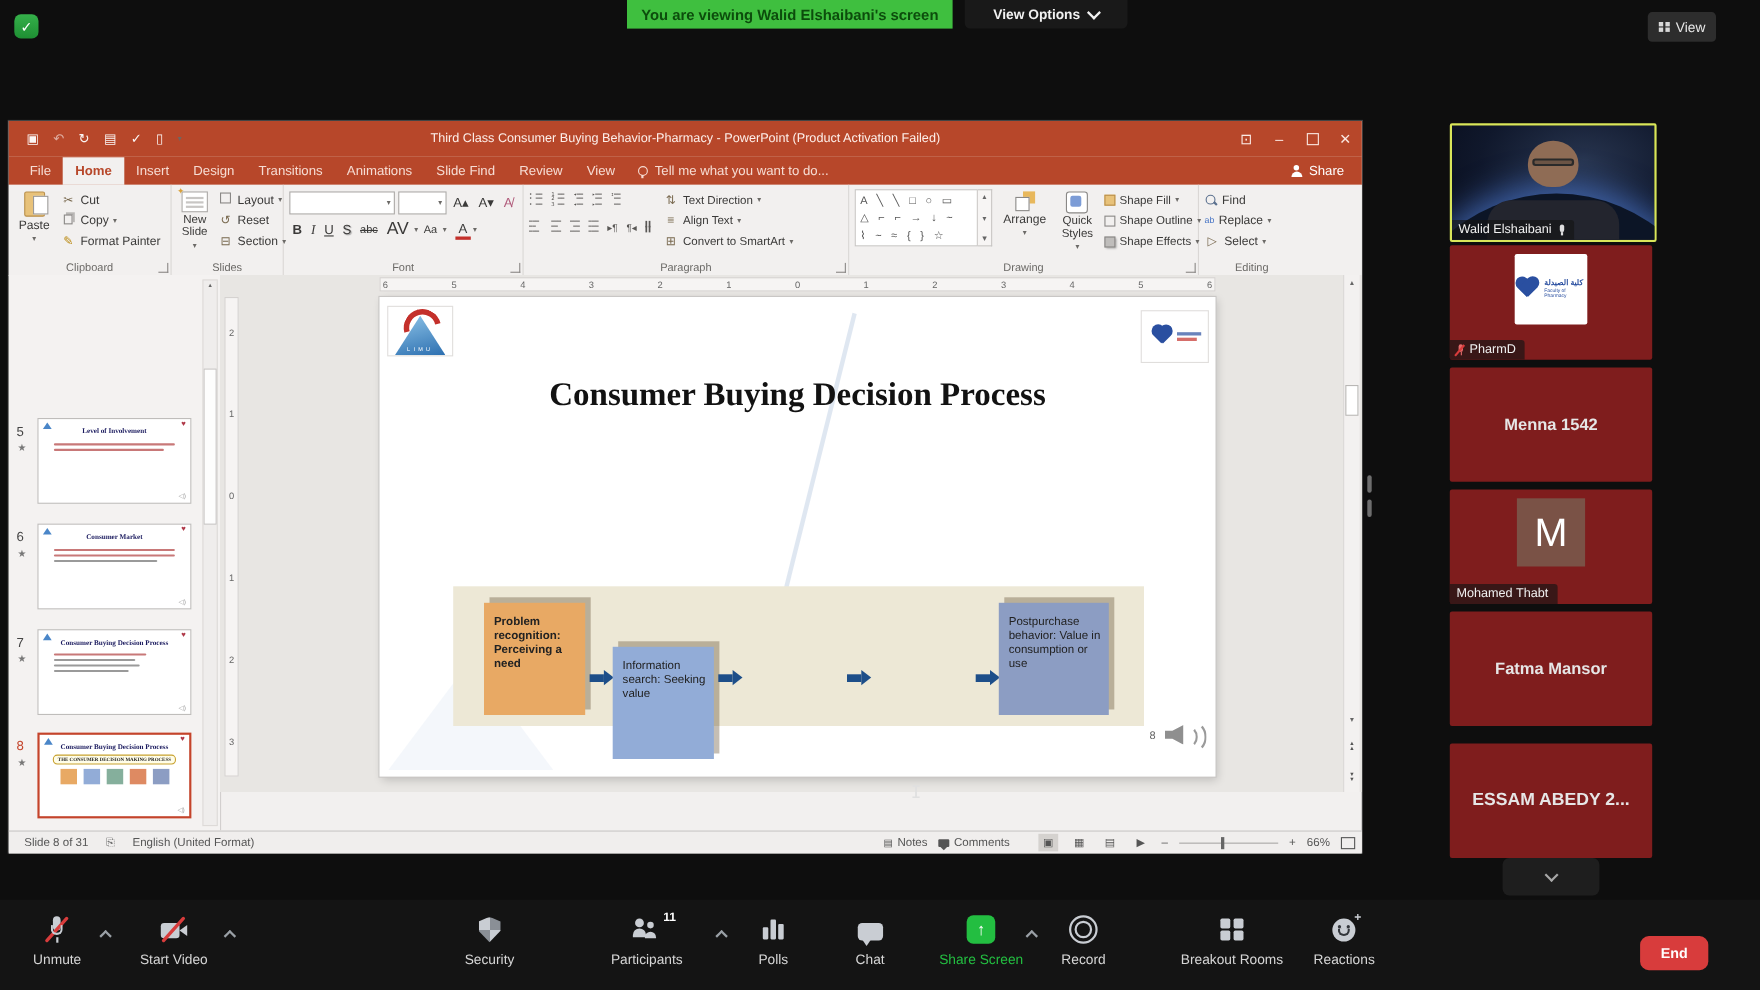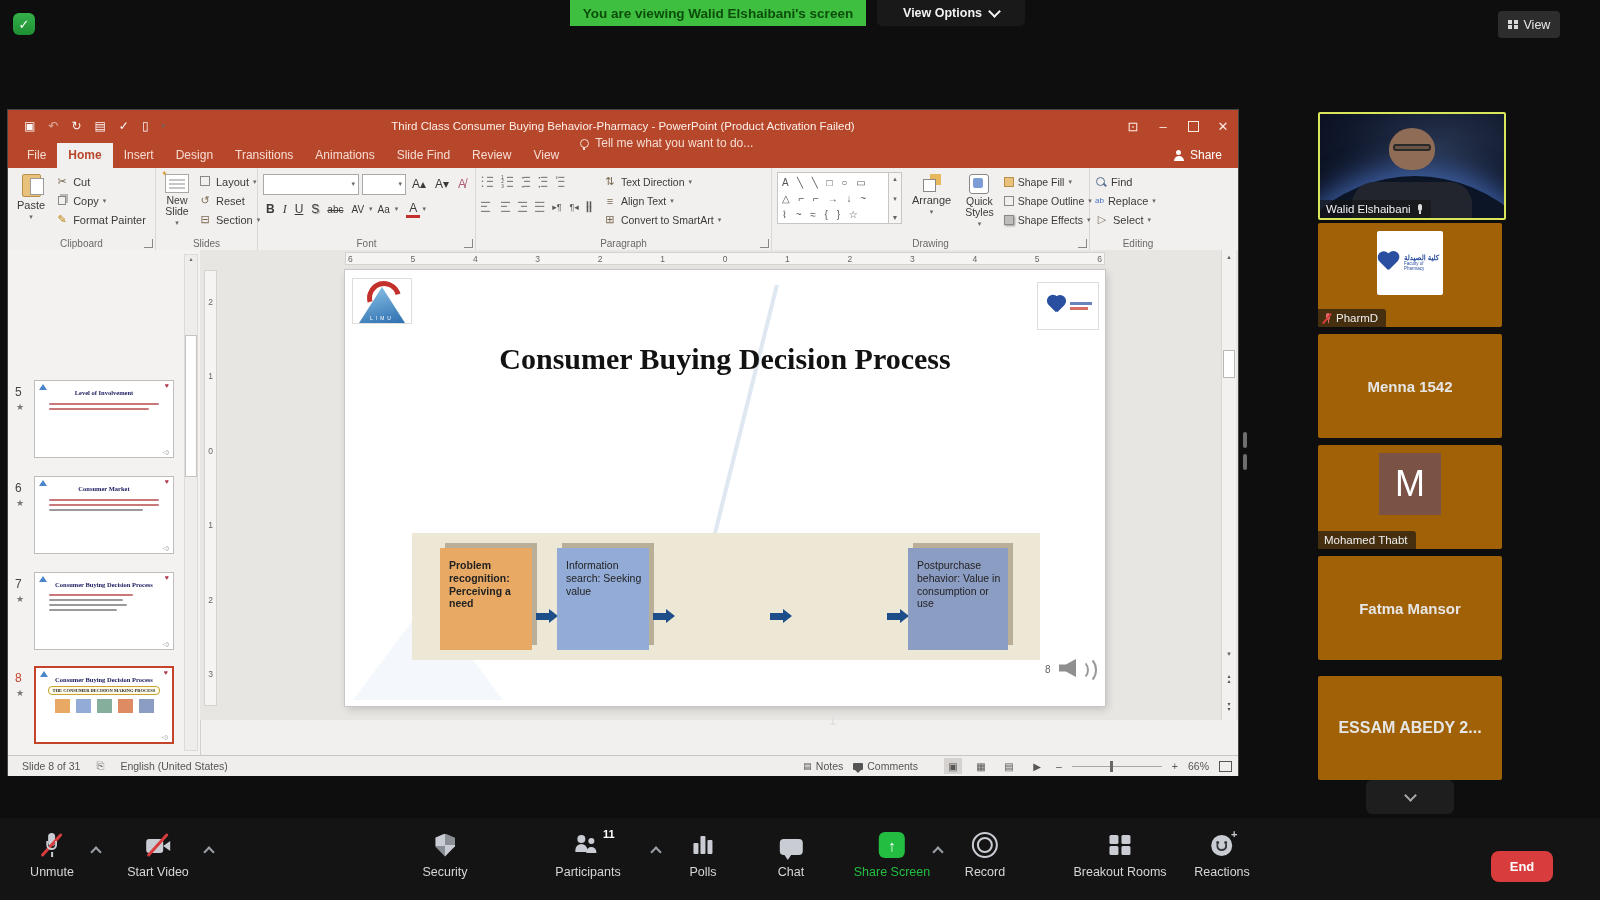--- a/index.html
+++ b/index.html
@@ -28,21 +28,21 @@
   .qat{display:flex;align-items:center;gap:13px;padding-left:16px;font-size:12px}
   .qat span{opacity:.95}
   .qat .dim{opacity:.55}
   .tb-title{position:absolute;left:0;right:0;text-align:center;font-size:11.5px;color:#FDEFEA;pointer-events:none}
   .winctl{margin-left:auto;display:flex;height:32px}
   .winctl>div{width:30px;display:flex;align-items:center;justify-content:center;font-size:13px;color:#FBE9E3}
   .rest{width:9px;height:9px;border:1.4px solid #FBE9E3;position:relative}
   .tabrow{left:0;top:32px;right:0;height:26px;background:#B7472A;display:flex;align-items:flex-end;color:#F6DCD3;font-size:12px}
   .tab{padding:5px 11px 6px;white-space:nowrap}
   .tab.active{background:#F2F0EF;color:#B7472A;font-weight:bold}
-  .tellme{display:flex;align-items:center;gap:6px;padding:5px 10px 18px;font-size:12px;color:#F6DCD3}
+  .tellme{display:flex;align-items:center;gap:6px;padding:5px 10px 6px;font-size:12px;color:#F6DCD3}
   .bulb{width:7px;height:7px;border:1.3px solid #F6DCD3;border-radius:50%;position:relative}
   .bulb::after{content:"";position:absolute;left:1.5px;top:7px;width:2px;height:3px;background:#F6DCD3}
   .sharebtn{margin-left:auto;display:flex;align-items:center;gap:6px;padding:5px 16px 6px;color:#fff;font-size:12px}
   .person{width:10px;height:10px;position:relative}
   .person::before{content:"";position:absolute;left:2.5px;top:0;width:5px;height:5px;border-radius:50%;background:#fff}
   .person::after{content:"";position:absolute;left:0;top:5.5px;width:10px;height:5px;border-radius:5px 5px 0 0;background:#fff}
 
   
   .ribbon{left:0;top:58px;right:0;height:82px;background:#F2F0EF;border-bottom:1px solid #D2CFCE;display:flex;color:#3B3A39}
   .rg{position:relative;border-right:1px solid #DAD7D5;padding:4px 5px 15px;box-sizing:border-box;flex:none}
@@ -150,21 +150,21 @@
   .sld i{position:absolute;left:38px;top:-5px;width:3px;height:11px;background:#666}
   .fit{width:11px;height:9px;border:1.5px solid #555}
   .cbub{width:10px;height:7px;background:#555;border-radius:1px;position:relative;display:inline-block}
   .cbub::after{content:"";position:absolute;left:2px;bottom:-3px;border-left:3px solid transparent;border-right:3px solid transparent;border-top:3px solid #555}
 
   
   #divider{left:1243px;top:432px;width:6px;height:38px;display:flex;flex-direction:column;justify-content:space-between}
   #divider i{width:4px;height:16px;background:#6E6E6E;border-radius:2px}
 
   
-  .tile{left:1318px;width:184px;height:104px;background:#a16207;border-radius:2px;overflow:hidden}
+  .tile{left:1318px;width:184px;height:104px;background:#7f1d1d;border-radius:2px;overflow:hidden}
   .tile .cname{width:100%;height:100%;display:flex;align-items:center;justify-content:center;
     color:#E6E6E6;font-weight:bold;font-size:15px}
   .nlabel{position:absolute;left:0;bottom:0;background:rgba(20,20,20,.65);color:#F0F0F0;font-size:11.5px;
     padding:3px 8px 3px 6px;display:flex;align-items:center;gap:5px;border-radius:0 3px 0 0}
   #tile-walid{border:2px solid #D9E65A;background:radial-gradient(ellipse at 65% 30%,#27344E 0%,#10182C 55%,#070B18 100%)}
   #tile-walid .earth{position:absolute;left:-55px;top:62px;width:300px;height:300px;border-radius:50%;
     background:#0C1526;box-shadow:0 -10px 28px rgba(95,150,255,.55)}
   .head{position:absolute;left:50%;top:14px;transform:translateX(-50%);width:46px;height:42px;border-radius:50% 50% 46% 46%;background:#8F6C55}
   .head::before{content:"";position:absolute;left:4px;top:16px;width:38px;height:7px;border:2px solid #2A2A2A;border-radius:3px;box-sizing:border-box;background:rgba(40,40,40,.35)}
   .shoulders{position:absolute;left:50%;bottom:-6px;transform:translateX(-50%);width:120px;height:42px;border-radius:22px 22px 0 0;background:#23252E}
@@ -351,21 +351,21 @@
         <span class="fbtn">A▴</span>
         <span class="fbtn">A▾</span>
         <span class="fbtn" style="color:#B05A7A">A̸</span>
       </div>
       <div class="rrow" style="height:26px;gap:2px">
         <span class="fbtn" style="font-weight:bold">B</span>
         <span class="fbtn" style="font-style:italic;font-family:'Liberation Serif',serif">I</span>
         <span class="fbtn" style="text-decoration:underline">U</span>
         <span class="fbtn" style="text-shadow:1px 1px 1px #999">S</span>
         <span class="fbtn" style="text-decoration:line-through;font-size:10px">abc</span>
-        <span class="fbtn" style="font-size:10px">AV</span>
+        <span class="fbtn" style="font-size:16px">AV</span>
           <span class="da">▾</span>
         <span class="fbtn" style="font-size:10px">Aa</span>
           <span class="da">▾</span>
         <span class="fbtn" style="border-bottom:3px solid #C4302B;margin-left:6px">A</span>
           <span class="da">▾</span>
       </div>
       <div class="glabel">Font</div>
       <div class="dlg"></div>
     </div>
 
@@ -596,21 +596,21 @@
         </span>
         <span class="pl-lines">
             <i></i>
             <i></i>
           </span>
       </div>
       <div class="stitle">Consumer Buying Decision Process</div>
       <div class="strip">
         <div class="step" style="left: 28px; background-color: rgb(232, 169, 100); font-weight: bold;">Problem recognition: Perceiving a need</div>
         <div class="arr" style="left:124px"></div>
-        <div class="step" style="left: 145px; background-color: rgb(146, 172, 215);">Information search: Seeking value</div>
+        <div class="step" style="left: 145px; background-color: rgb(146, 172, 215); margin-top: 40px;">Information search: Seeking value</div>
         <div class="arr" style="left:241px"></div>
         <div class="arr" style="left:358px"></div>
         <div class="arr" style="left:475px"></div>
         <div class="step" style="left: 496px; width: 100px; background-color: rgb(140, 157, 195);">Postpurchase behavior: Value in consumption or use</div>
       </div>
       <div class="spage">8</div>
       <div class="spk">
         <span class="body"></span>
           <span class="w1"></span>
           <span class="w2"></span>
@@ -624,21 +624,21 @@
       <div style="position:absolute;bottom:34px;left:0;right:0" class="dblarr">▴<br>▴</div>
       <div style="position:absolute;bottom:6px;left:0;right:0" class="dblarr">▾<br>▾</div>
     </div>
   </div>
 
 
   <div class="statusbar abs">
     <div class="lft">
       <span>Slide 8 of 31</span>
       <span style="font-size:10px;color:#666">⎘</span>
-      <span>English (United States)</span>
+      <span>English (United Format)</span>
     </div>
     <div class="rgt">
       <span class="flex" style="gap:4px">
           <span style="font-size:9px">▤</span>
           <span>Notes</span>
         </span>
       <span class="flex" style="gap:4px">
           <span class="cbub"></span>
           <span>Comments</span>
         </span>

